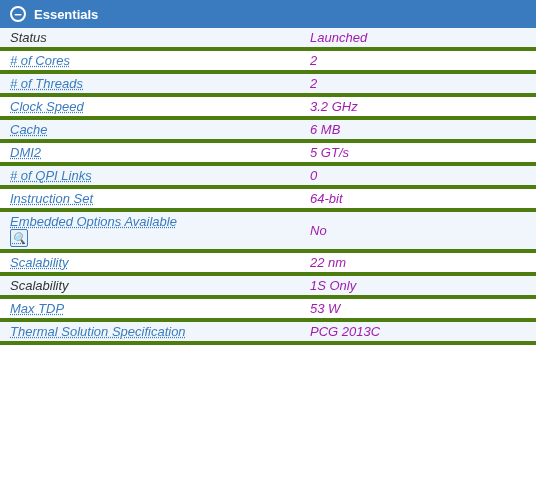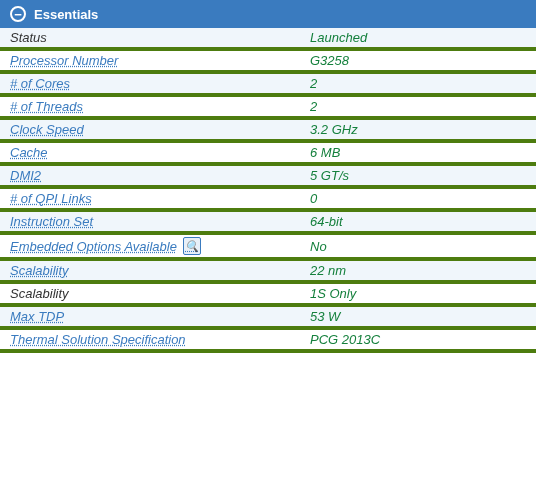--- a/index.html
+++ b/index.html
@@ -68,27 +68,28 @@
       text-decoration-color: #3a7bbf;
       cursor: default;
     }
 
     .table td:first-child.no-underline {
       text-decoration: none;
       color: #333;
     }
 
     .table td:last-child {
-      color: #15803d;
+      color: #a21caf;
     }
 
     .search-icon-cell {
       display: flex;
-      align-items: center;
-      gap: 6px;
+      align-items: flex-start;
+      gap: 0;
+      flex-direction: column;
     }
 
     .search-icon-btn {
       display: inline-flex;
       align-items: center;
       justify-content: center;
       width: 18px;
       height: 18px;
       border: 1px solid #3a7bbf;
       background: #e8f0f8;
@@ -104,24 +105,20 @@
 <div class="section-header">
   <span class="minus-icon">−</span>
   <span>Essentials</span>
 </div>
 
 <table class="table">
   <tbody id="table-body">
   <tr>
         <td class="no-underline">Status</td>
         <td>Launched</td>
-      </tr>
-      <tr>
-        <td>Processor Number</td>
-        <td>G3258</td>
       </tr>
       <tr>
         <td># of Cores</td>
         <td>2</td>
       </tr>
       <tr>
         <td># of Threads</td>
         <td>2</td>
       </tr>
       <tr>

